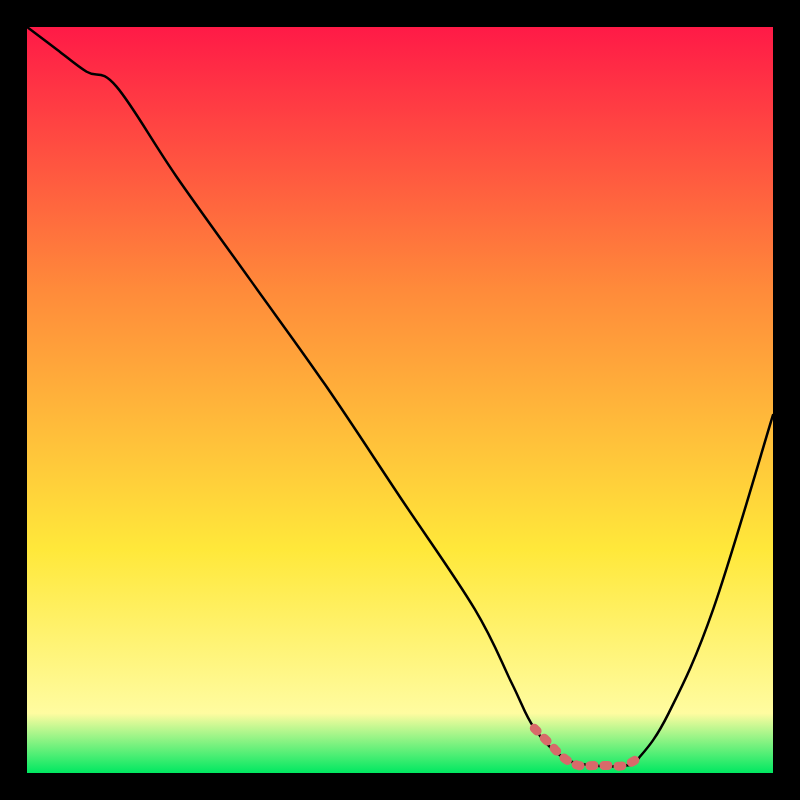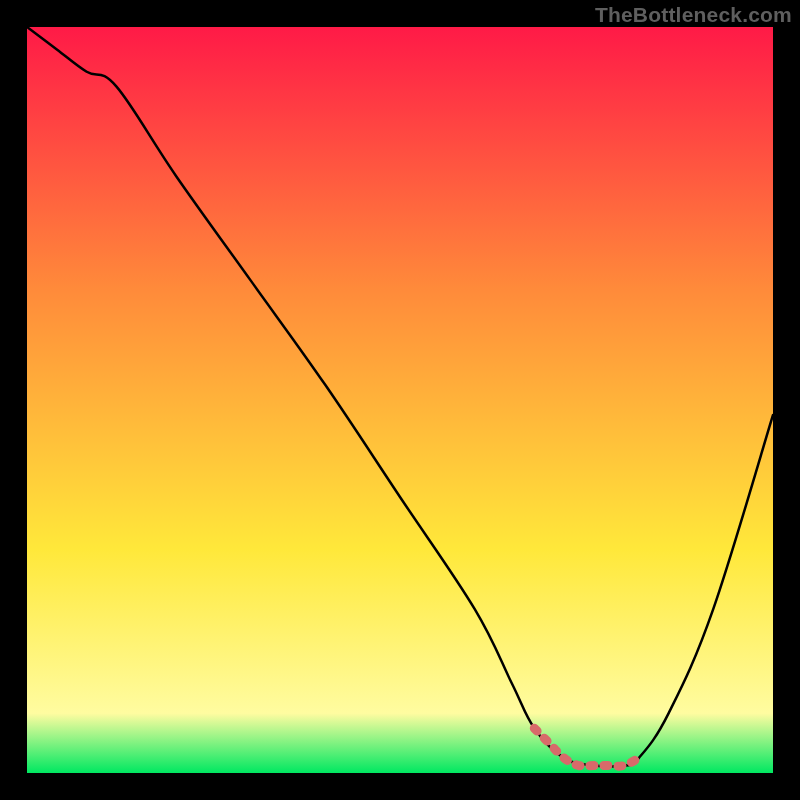--- a/index.html
+++ b/index.html
@@ -39,21 +39,20 @@
     display: block;
     width: 746px;
     height: 746px;
   }
 </style>
 </head>
 <body>
 
 <div class="frame">
 
-  <div class="watermark">TheBottleneck.com</div>
 
   <div class="plot">
     <svg viewBox="0 0 746 746" preserveAspectRatio="none">
       <defs>
         <linearGradient id="bg-grad" x1="0" y1="0" x2="0" y2="1">
           <stop offset="0" stop-color="#ff1a47"></stop>
           <stop offset="0.35" stop-color="#ff8a3a"></stop>
           <stop offset="0.70" stop-color="#ffe83a"></stop>
           <stop offset="0.92" stop-color="#fffca0"></stop>
           <stop offset="1.0" stop-color="#00e861"></stop>

